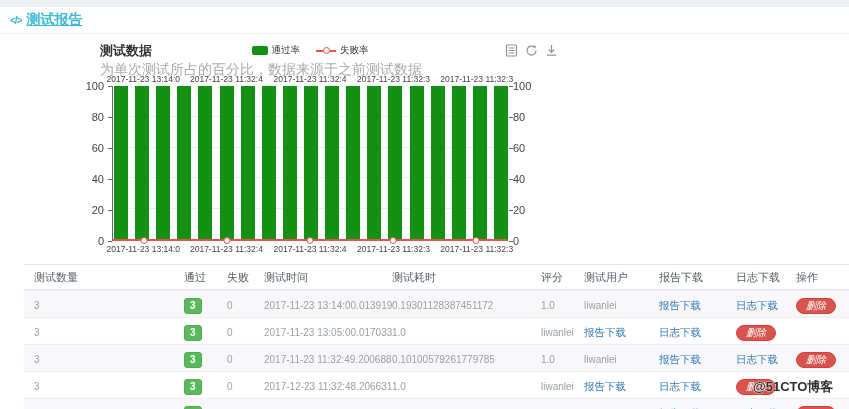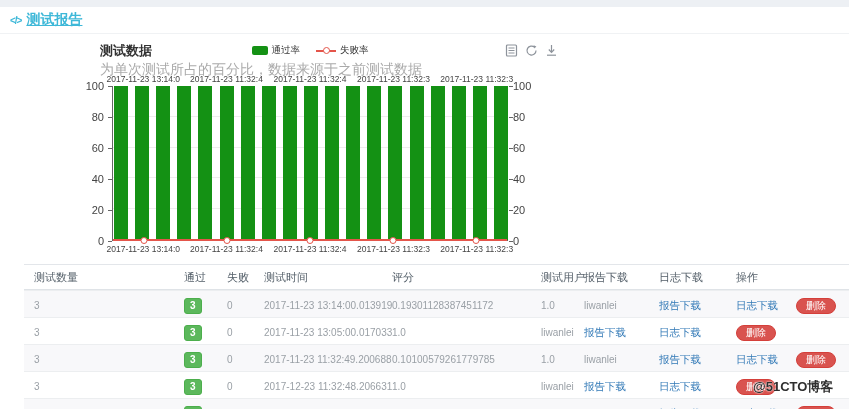--- a/index.html
+++ b/index.html
@@ -48,21 +48,21 @@
   .trow { display:grid; grid-template-columns:150px 43px 37px 128px 149px 43px 75px 77px 60px 1fr;
     align-items:center; padding-left:10px; height:27px; border-top:1px solid #eceef0;margin-left:24px; }
   .trow.head { height:26px; border-top:1px solid #e3e6ea; border-bottom:1px solid #dfe3e7; }
   .trow.head > div { font-size:11px; color:#55606a; white-space:nowrap; }
   .trow.striped { background:#f8f8fa; }
   .cell { font-size:10px; color:#9aa0a6; white-space:nowrap; }
   .badge { display:inline-block; font-size:10px; font-weight:bold; color:#fff;
     background:#5cb85c; border:1px solid #4cae4c; border-radius:3px; padding:1px 5px; line-height:12px; }
   .dlink { font-size:10.5px; color:#337ab7; text-decoration:none; cursor:pointer; white-space:nowrap; }
   .delbtn { font-size:10px; color:#fff; background:#d9534f; border:1px solid #d43f3a;
-    border-radius:9px; padding:0 9px; cursor:pointer; }
+    border-radius:9px; padding:0 9px; cursor:pointer;font-style:italic; }
   .watermark { position:absolute; left:753px; top:378px; font-size:13px; font-weight:bold;
     color:#2f2f2f; z-index:50; text-shadow:0 0 2px #fff, 0 0 1px #fff; }
 </style>
 </head>
 <body>
 
 <div class="page">
   <div class="topstrip"></div>
 
   <div class="appbar">
@@ -182,20 +182,21 @@
         <div class="tickmark" style="top: 52px; left: 509px;"></div>
       </div>
   </div>
 
   <div class="tbl" id="tbl">
       <div class="trow head">
         <div>测试数量</div>
         <div>通过</div>
         <div>失败</div>
         <div>测试时间</div>
+        <div>测试耗时</div>
         <div>评分</div>
         <div>测试用户</div>
         <div>报告下载</div>
         <div>日志下载</div>
         <div>操作</div>
       </div>
       <div class="trow striped">
         <div><span class="cell">3</span></div>
         <div><span class="badge">3</span></div>
         <div><span class="cell">0</span></div>

